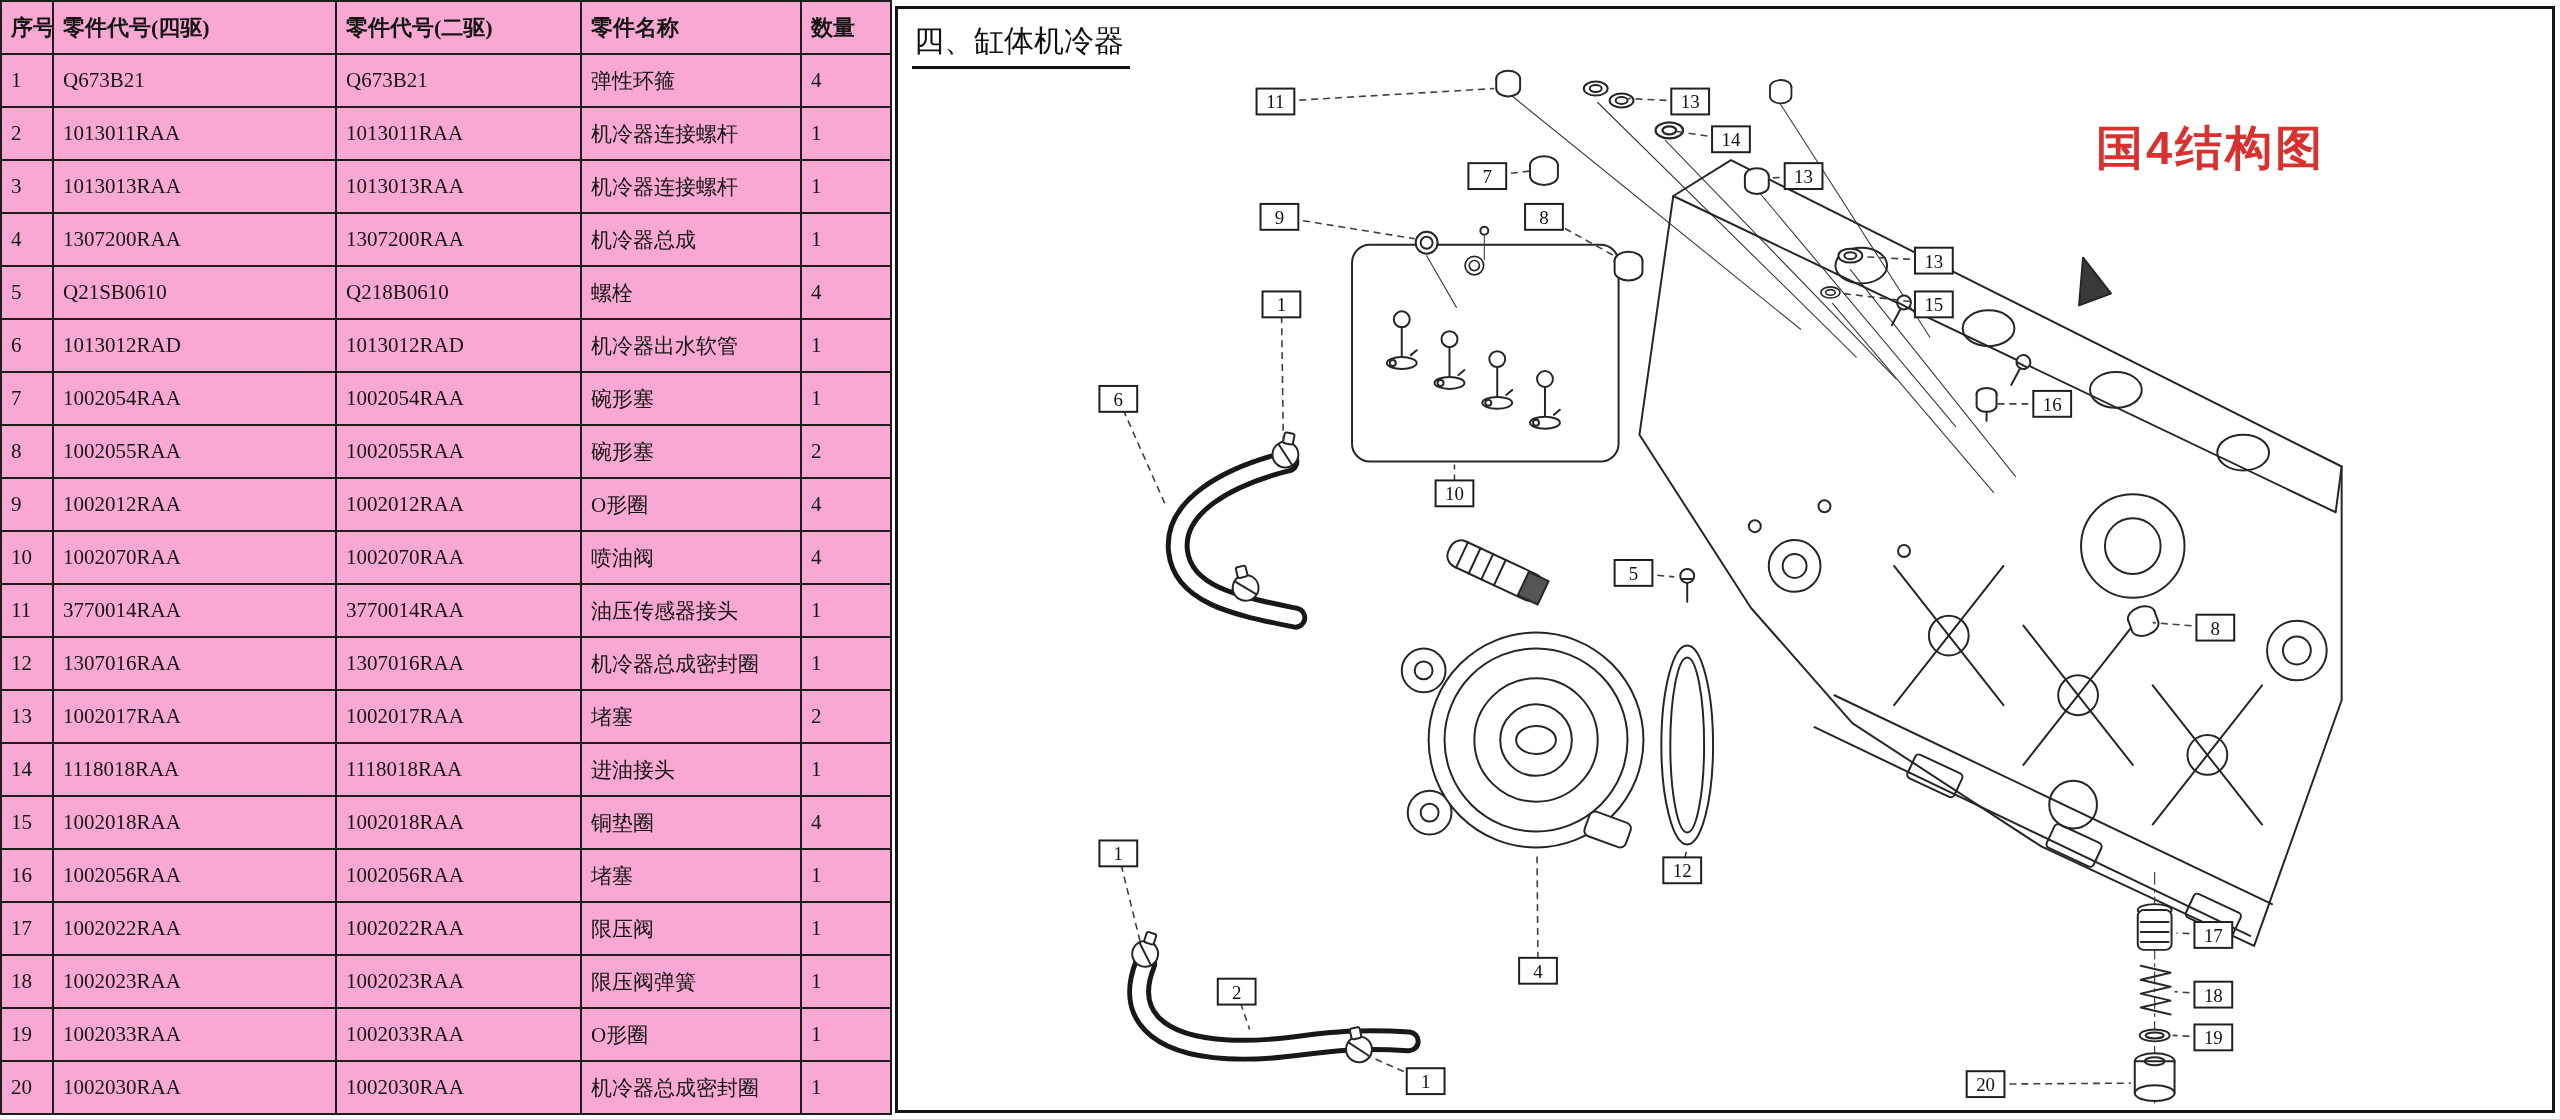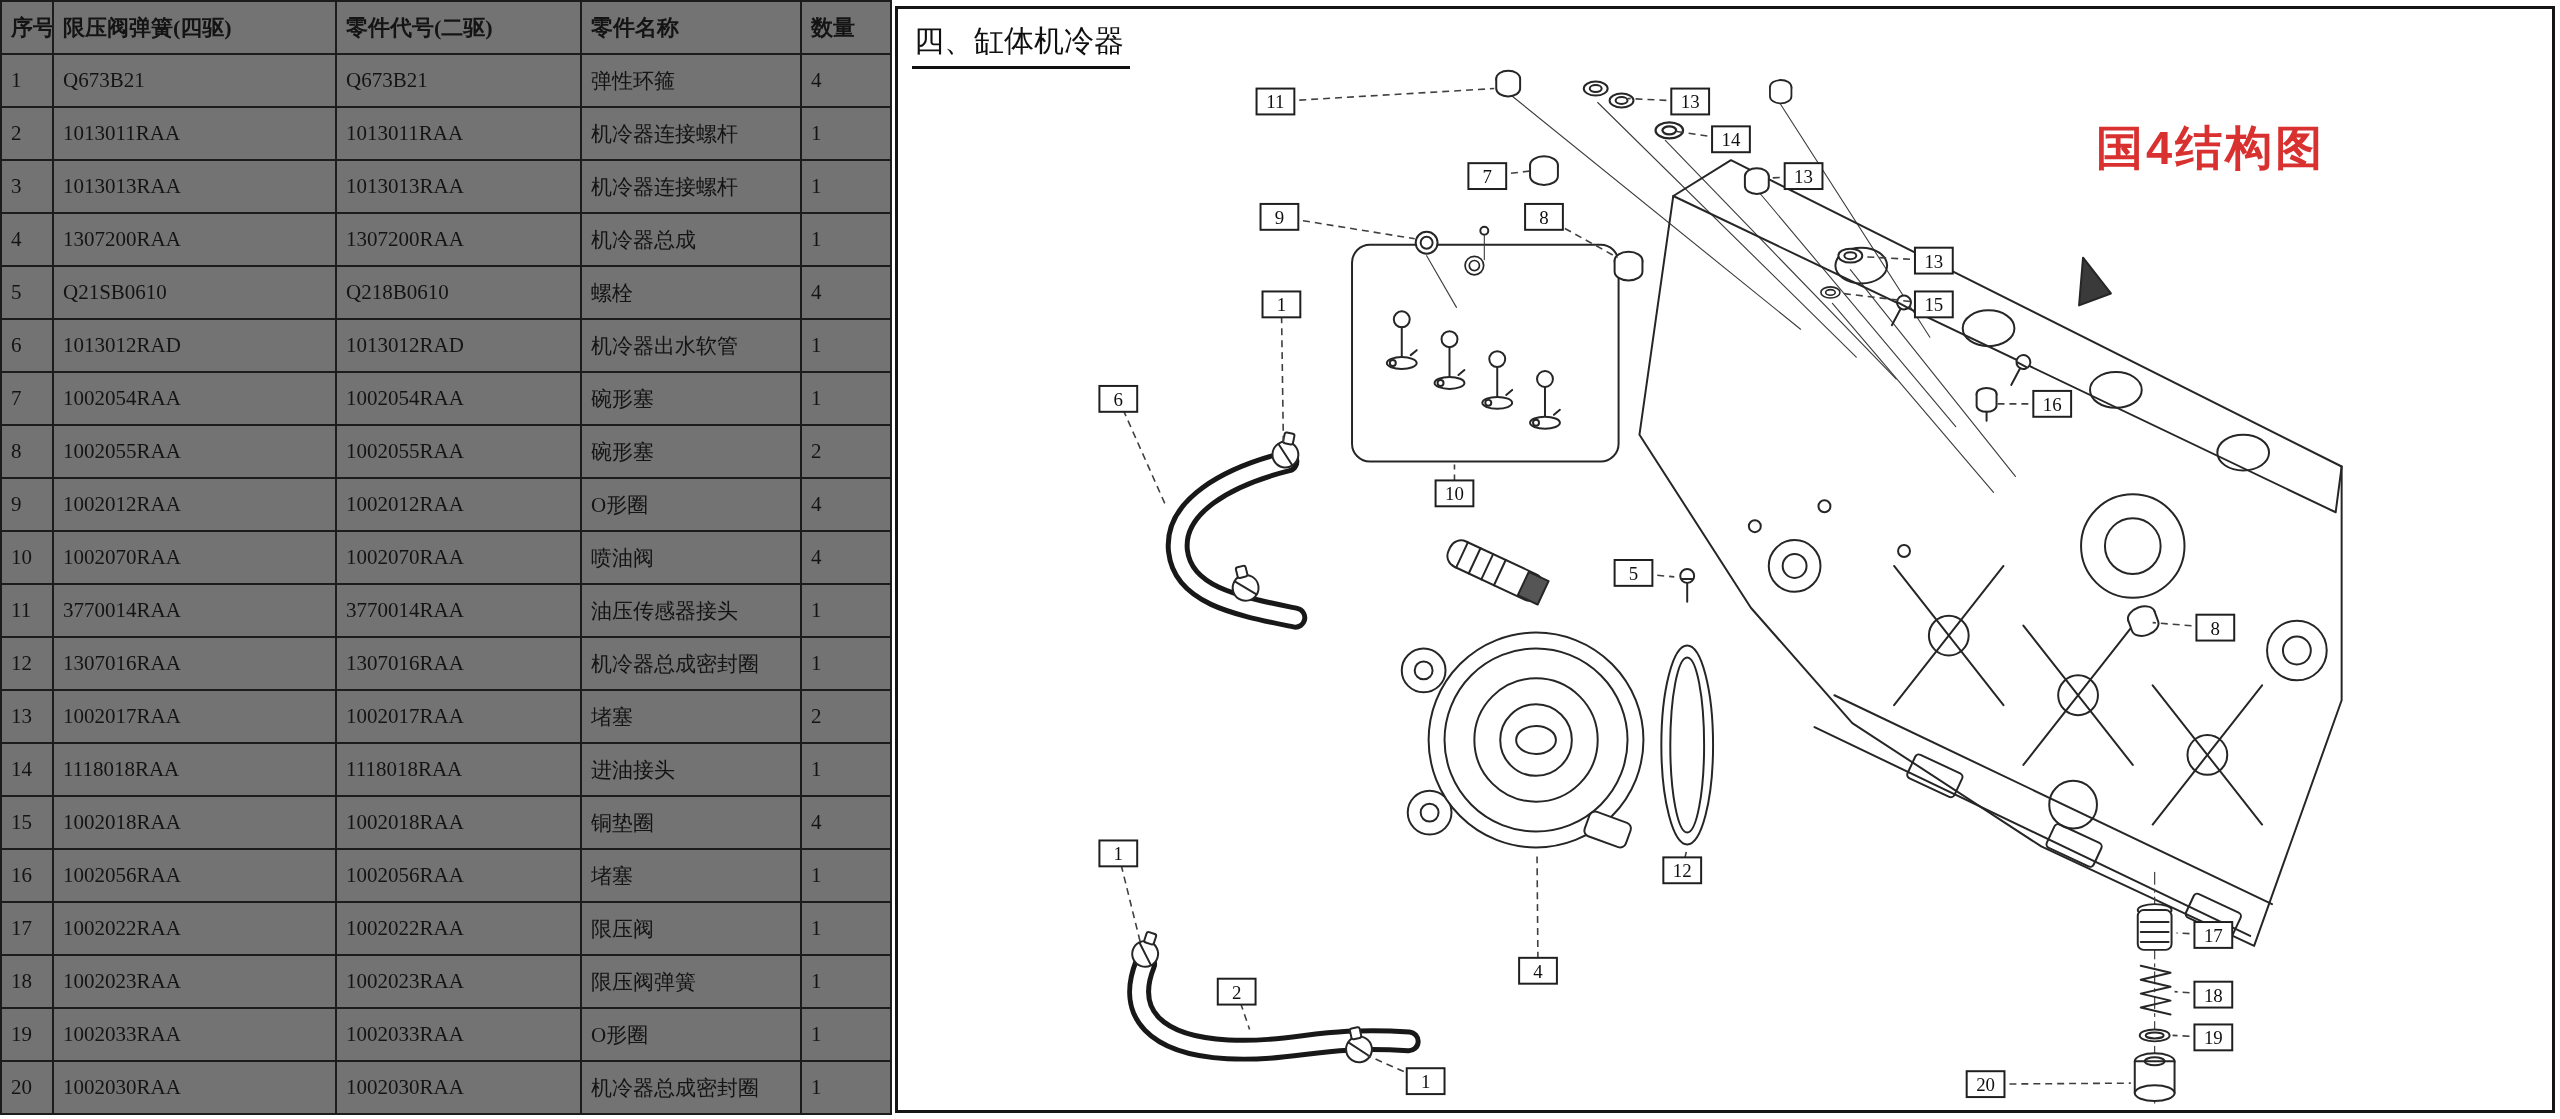--- a/index.html
+++ b/index.html
@@ -3,21 +3,21 @@
 <meta charset="utf-8">
 <style>
   * { margin:0; padding:0; box-sizing:border-box; }
   html,body { width:2560px; height:1119px; }
   body { background:#fdfdfb; font-family:"Liberation Sans","DejaVu Sans",sans-serif; }
   .page { position:relative; width:2560px; height:1119px; background:#ffffff; overflow:hidden; }
 
   
   table.parts-table {
     position:absolute; left:0; top:0; width:890px;
-    border-collapse:collapse; table-layout:fixed; background:#737373;
+    border-collapse:collapse; table-layout:fixed; background:#f9a8d4;
     font-family:"Liberation Serif","DejaVu Serif",serif;
   }
   .parts-table th, .parts-table td {
     border:2px solid #1c1c1c; height:53px; padding:0 9px;
     font-size:21px; color:#141414; text-align:left;
     overflow:hidden; white-space:nowrap; font-weight:400;
   }
   .parts-table th { font-weight:700; font-size:22px; }
 
   
@@ -56,21 +56,21 @@
     <colgroup>
       <col style="width:52px">
         <col style="width:283px">
         <col style="width:245px">
       <col style="width:220px">
         <col style="width:90px">
     </colgroup>
     <thead>
       <tr id="head-row">
           <th>序号</th>
-          <th>限压阀弹簧(四驱)</th>
+          <th>零件代号(四驱)</th>
           <th>零件代号(二驱)</th>
           <th>零件名称</th>
           <th>数量</th>
         </tr>
     </thead>
     <tbody id="table-body">
         <tr>
           <td>1</td>
           <td>Q673B21</td>
           <td>Q673B21</td>

